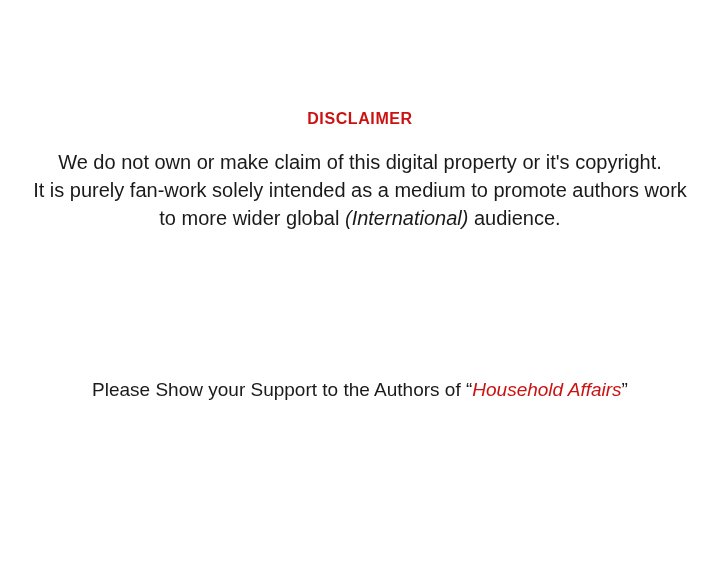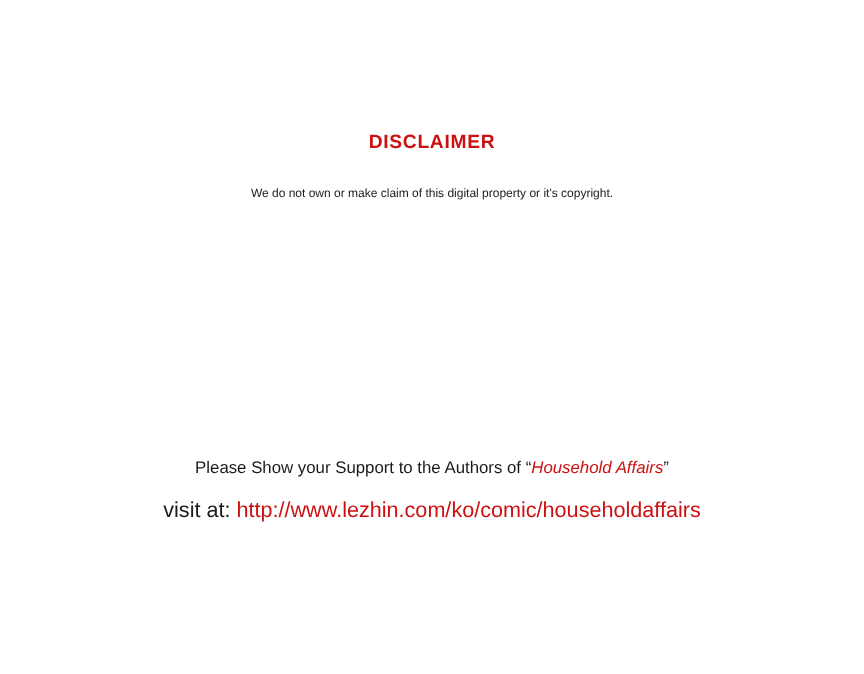--- a/index.html
+++ b/index.html
@@ -28,36 +28,36 @@
     text-align: center;
   }
   .disclaimer-title {
     font-size: 16px;
     font-weight: bold;
     color: #cc1111;
     letter-spacing: 0.6px;
     margin-bottom: 20px;
   }
   .disclaimer-line {
-    font-size: 10px;
+    font-size: 20px;
     line-height: 28px;
     color: #1a1a1a;
   }
   .disclaimer-line em {
     font-style: italic;
   }
   .support-block {
     position: absolute;
     top: 377px;
     left: 0;
     width: 720px;
     text-align: center;
   }
   .support-line {
-    font-size: 14px;
+    font-size: 19px;
     line-height: 25px;
     color: #1a1a1a;
   }
   .title-ref {
     color: #cc1111;
     font-style: italic;
   }
   .visit-line {
     font-size: 18px;
     line-height: 30px;
@@ -73,24 +73,25 @@
 </head>
 <body>
 
 <div class="page">
 
   <div class="disclaimer-block">
     <div class="disclaimer-title">DISCLAIMER</div>
 
     <div class="disclaimer-line">We do not own or make claim of this digital property or it's copyright.</div>
 
+    <div class="disclaimer-line">It is purely fan-work solely intended as a medium to promote authors work</div>
 
+    <div class="disclaimer-line"><span>to more wider global </span><em>(International)</em><span> audience.</span></div>
 
   </div>
 
   <div class="support-block">
     <div class="support-line"><span>Please Show your Support to the Authors of “</span><span class="title-ref">Household Affairs</span><span>”</span></div>
 
 
-    <div class="visit-line"><span>visit at: </span><a class="visit-url nowrap" href="#">http://www.lezhin.com/ko/comic/householdaffairs</a></div>
   </div>
 
 </div>
 
 </body></html>

